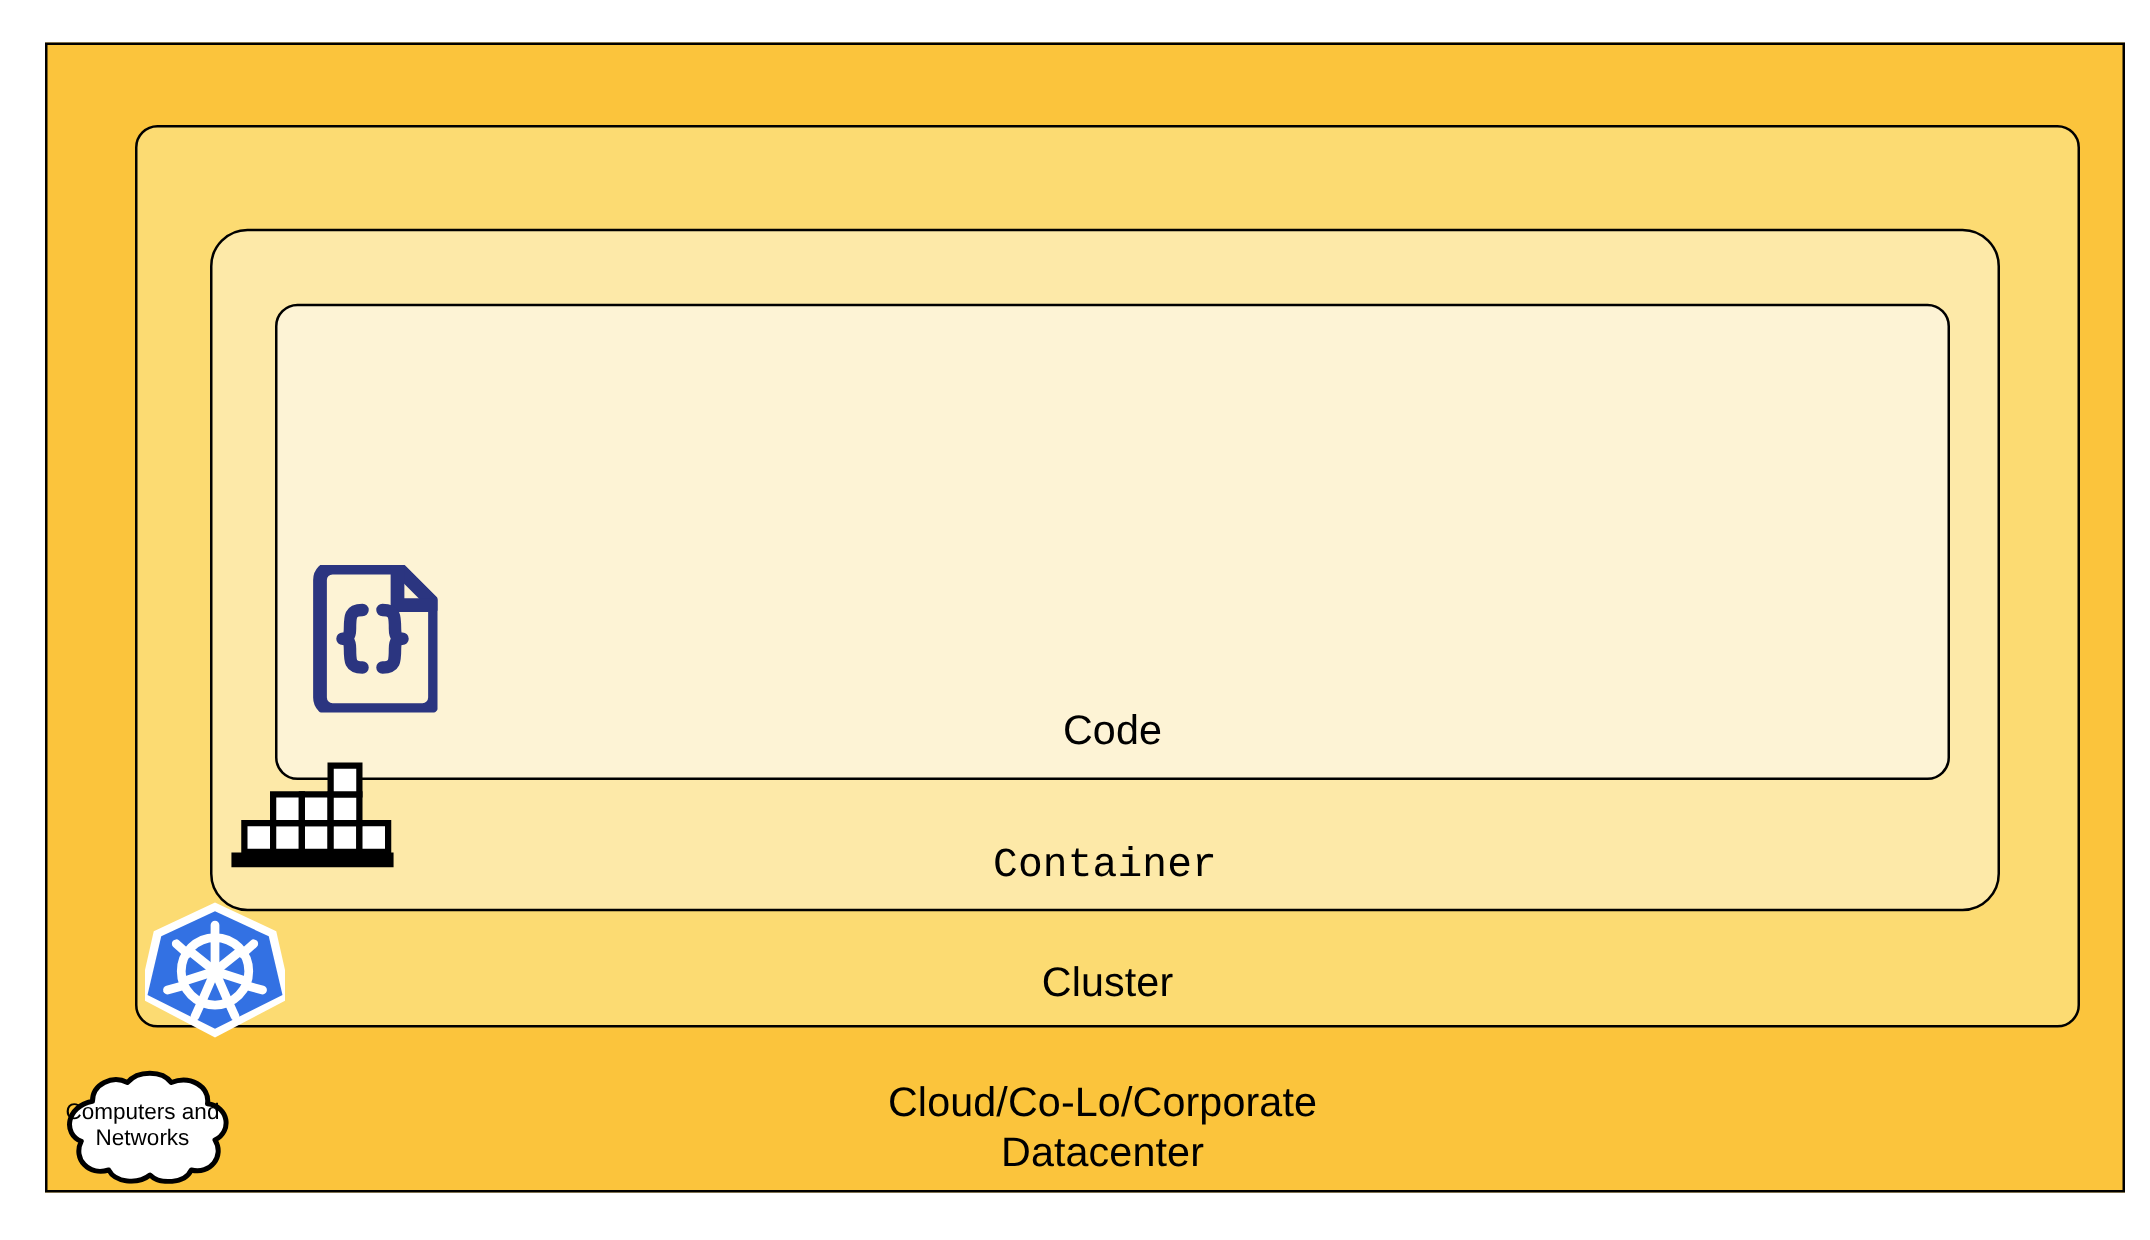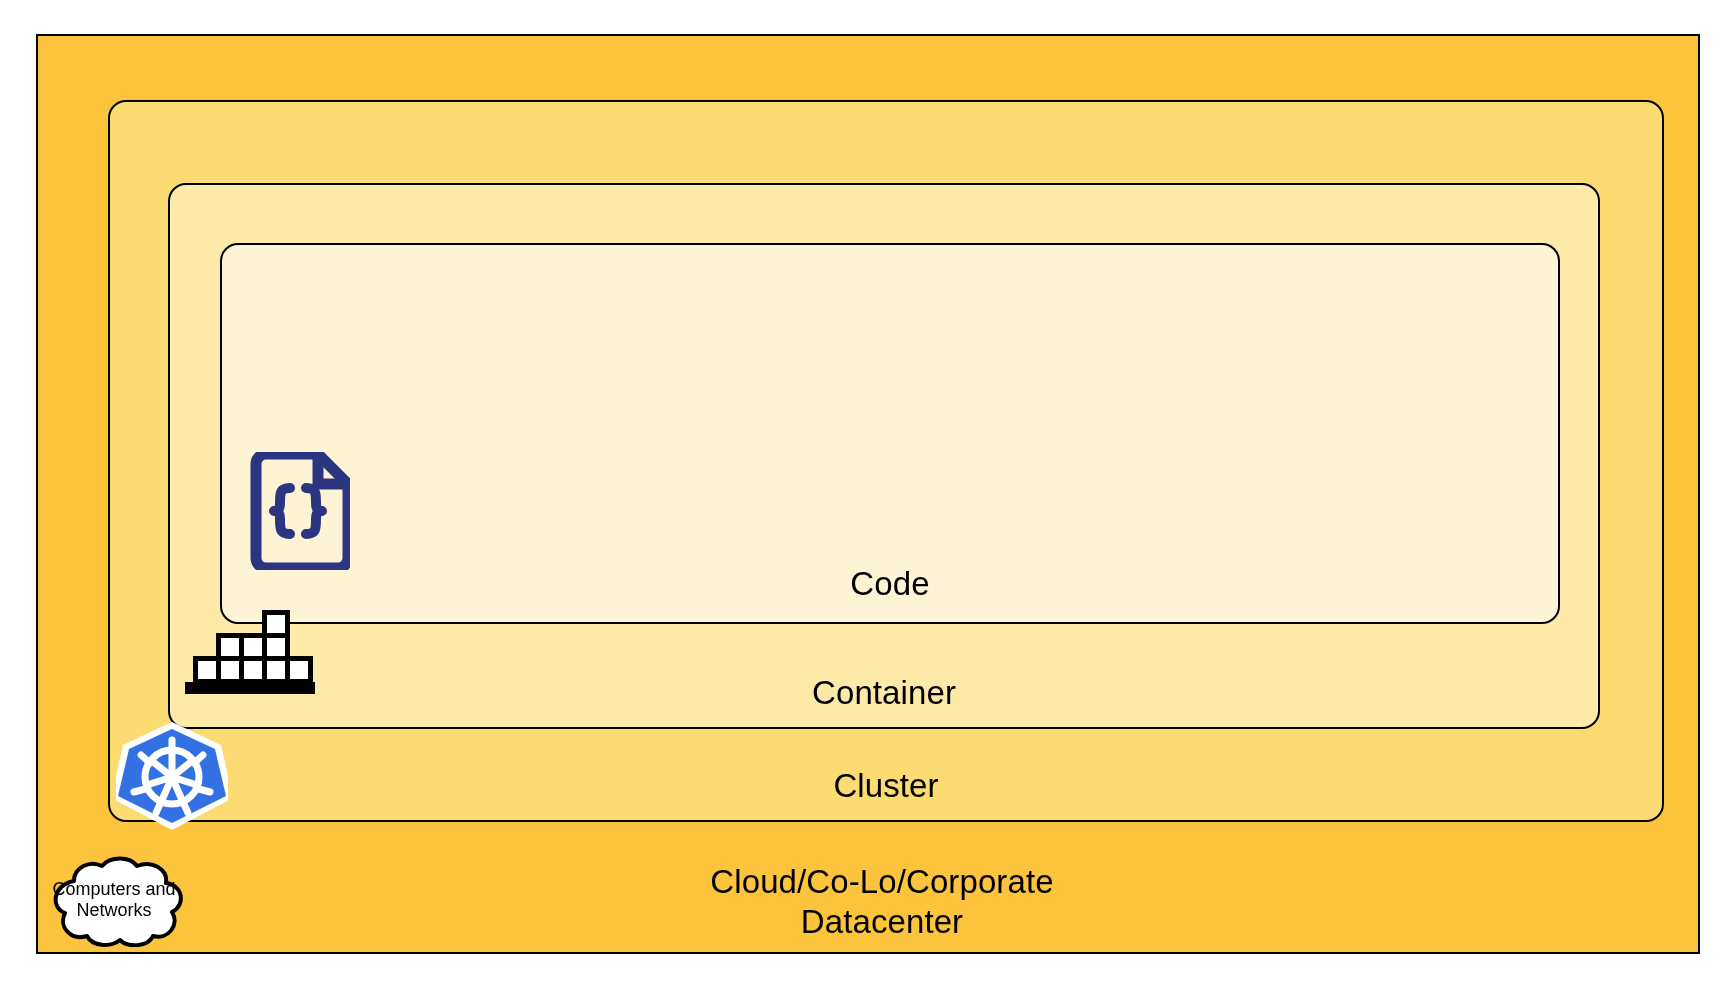--- a/index.html
+++ b/index.html
@@ -43,21 +43,21 @@
     background: #fcdb72;
     border-radius: 18px;
   }
 
   .layer-container {
     left: 58px;
     top: 81px;
     width: 1432px;
     height: 546px;
     background: #fde9a8;
-    border-radius: 18px;
+    border-radius: 30px;
   }
 
   .layer-code {
     left: 50px;
     top: 58px;
     width: 1340px;
     height: 381px;
     background: #fdf3d5;
     border-radius: 18px;
   }
@@ -75,20 +75,21 @@
 
   .label-code {
     left: 0;
     right: 0;
     bottom: 18px;
   }
   .label-container {
     left: 0;
     right: 0;
     bottom: 14px;
+    font-family: Liberation Mono, monospace;
   }
   .label-cluster {
     left: 0;
     right: 0;
     bottom: 14px;
   }
   .label-datacenter {
     left: 16px;
     right: 0;
     bottom: 10px;

